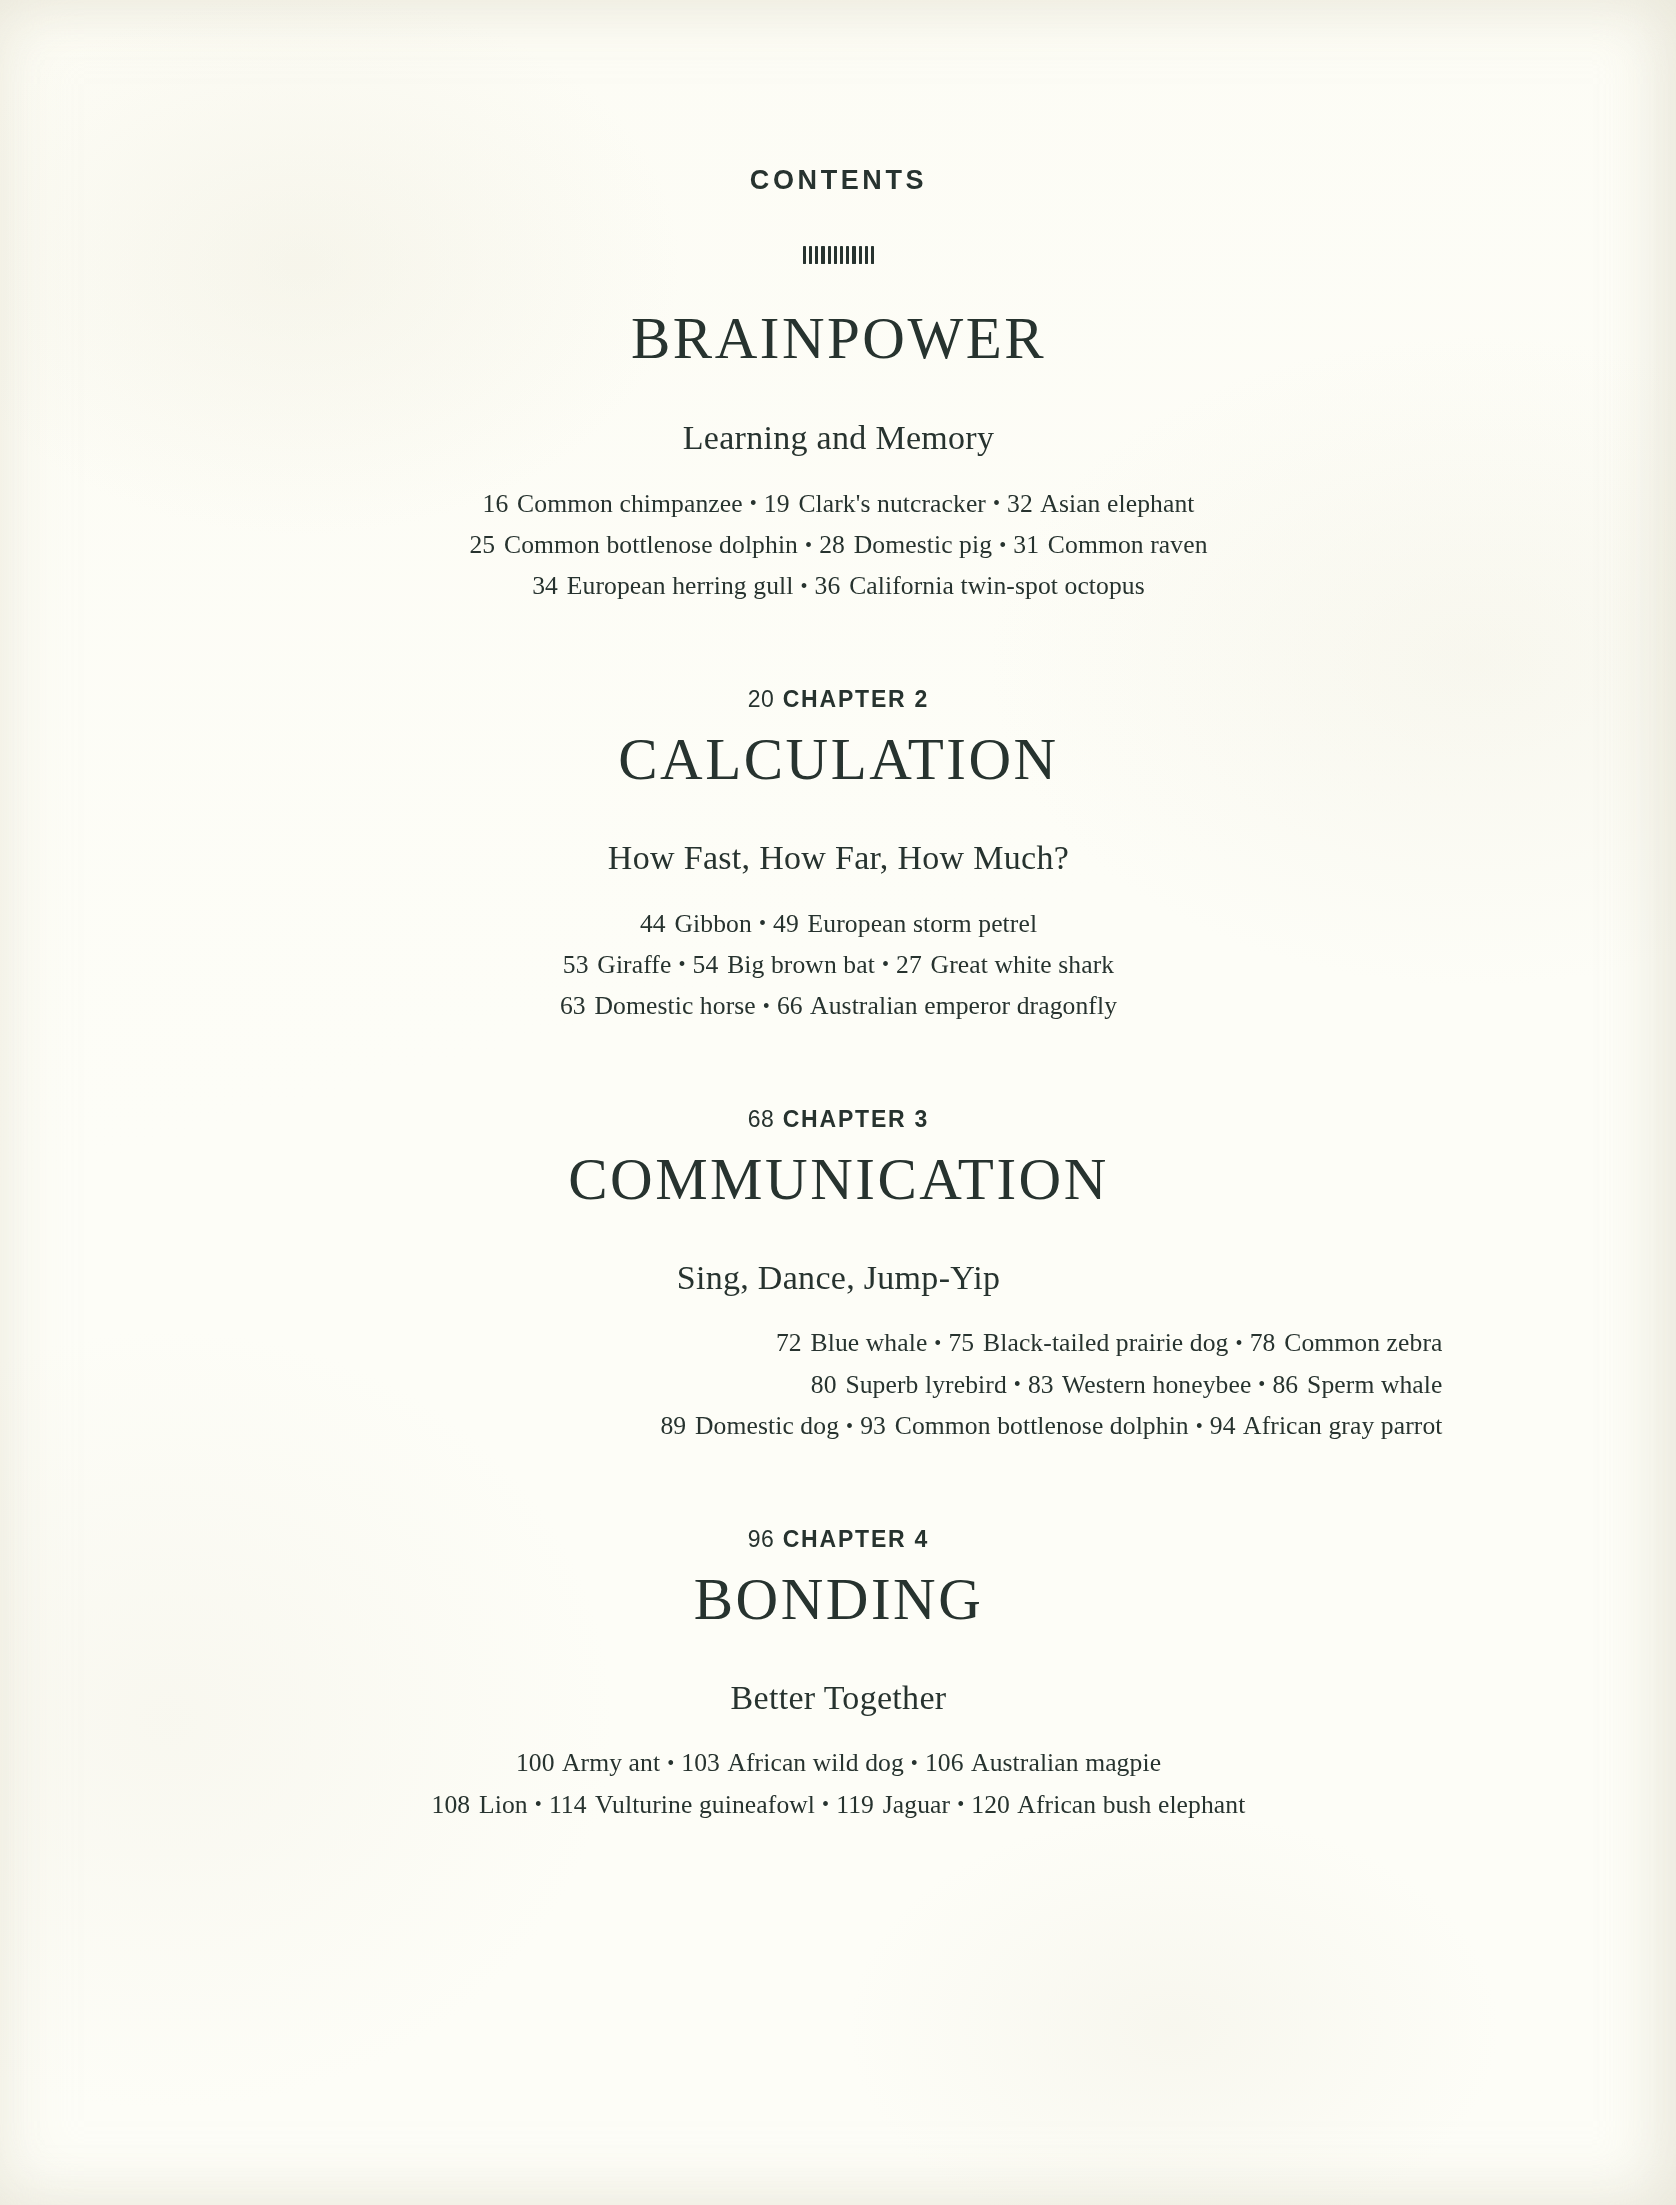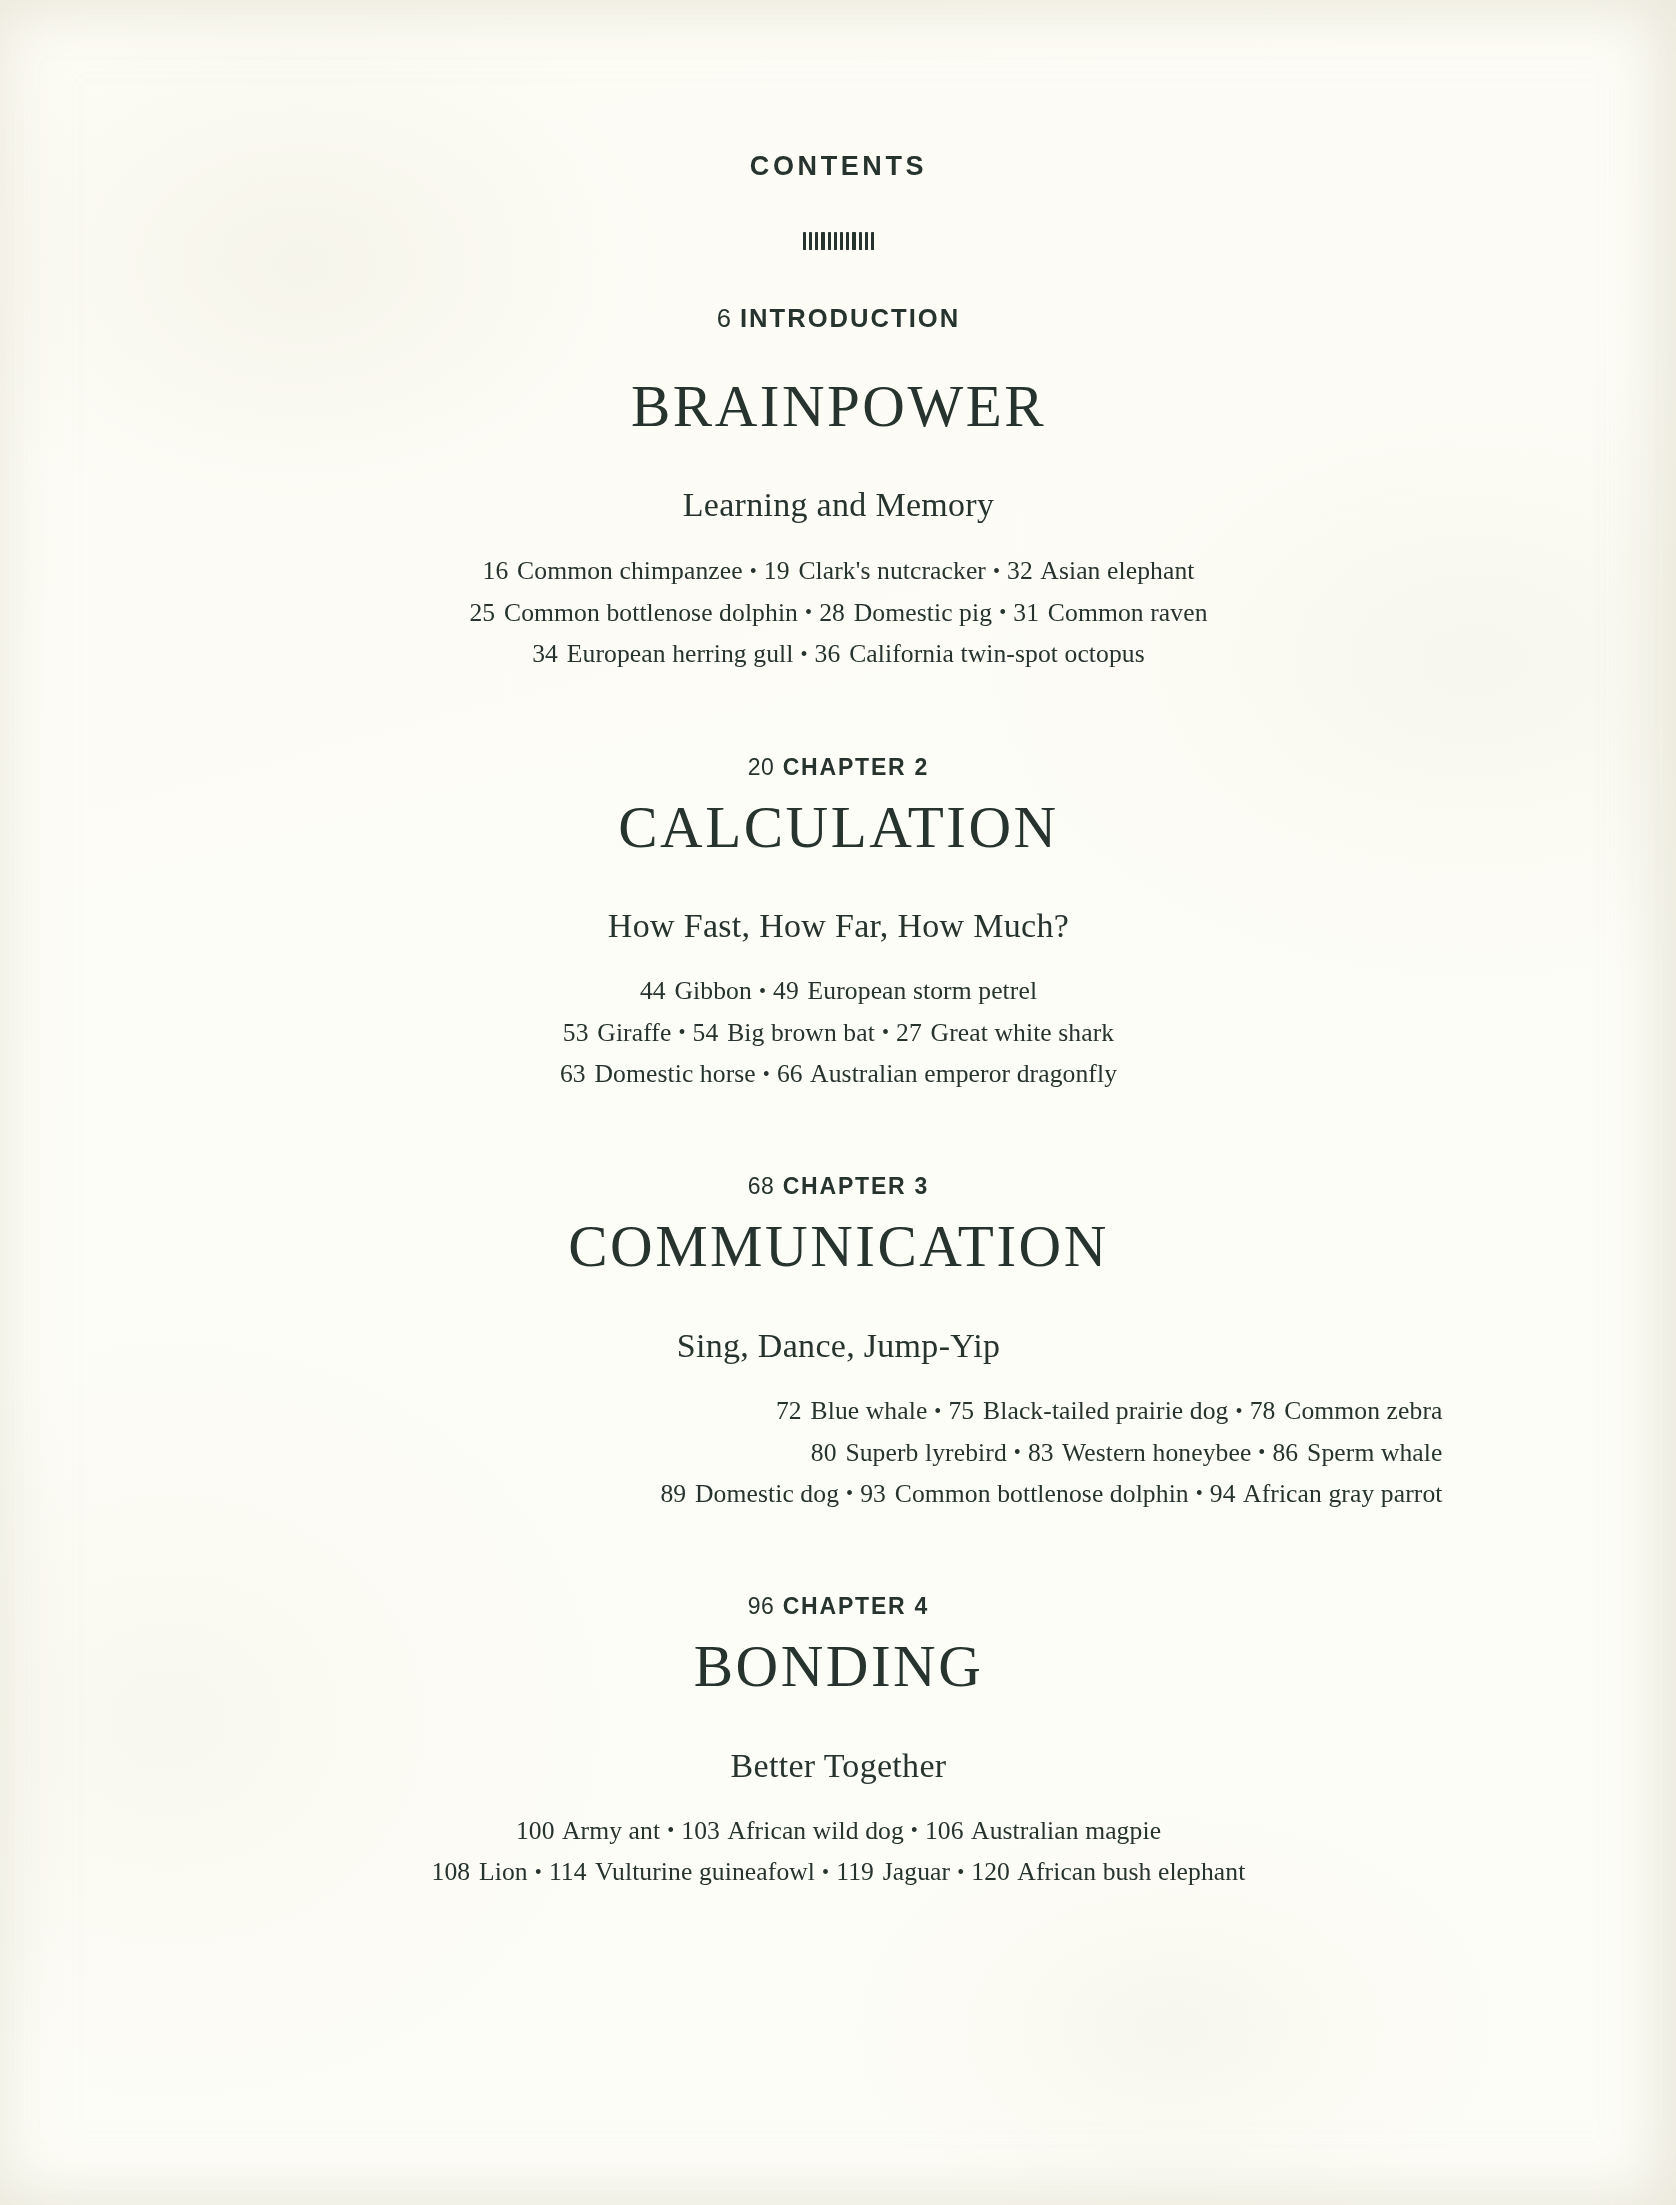--- a/index.html
+++ b/index.html
@@ -34,21 +34,21 @@
     pointer-events: none;
     box-shadow: inset 0 0 70px rgba(226,222,206,0.55),
                 inset -20px 0 54px rgba(222,218,200,0.35);
   }
 
   .page {
     position: relative;
     width: 1677px;
     height: 2205px;
     box-sizing: border-box;
-    padding: 0;
+    padding: 14px;
   }
 
   .content {
     position: relative;
     z-index: 2;
     width: 1208px;
     margin: 0 auto;
     padding-top: 153px;
     text-align: center;
   }
@@ -187,23 +187,20 @@
         <i></i>
         <i></i>
         <i></i>
         <i></i>
         <i></i>
         <i></i>
         <i></i>
         <i></i>
       </div>
 
-    <div id="front-matter-slot">
-        <div class="front-entry"><span class="pg">6</span><span class="lbl">INTRODUCTION</span></div>
-      </div>
 
     <div id="chapters-slot">
         <section class="chapter ch1">
           <h2 class="chapter-title">BRAINPOWER</h2>
           <div class="chapter-subtitle">Learning and Memory</div>
           <div class="entries">
             <div class="entry-line"><span><span class="num">16</span> <span class="nm">Common chimpanzee</span></span><span class="sep">•</span><span><span class="num">19</span> <span class="nm">Clark's nutcracker</span></span><span class="sep">•</span><span><span class="num">32</span> <span class="nm">Asian elephant</span></span></div>
             <div class="entry-line"><span><span class="num">25</span> <span class="nm">Common bottlenose dolphin</span></span><span class="sep">•</span><span><span class="num">28</span> <span class="nm">Domestic pig</span></span><span class="sep">•</span><span><span class="num">31</span> <span class="nm">Common raven</span></span></div>
             <div class="entry-line"><span><span class="num">34</span> <span class="nm">European herring gull</span></span><span class="sep">•</span><span><span class="num">36</span> <span class="nm">California twin-spot octopus</span></span></div>
           </div>

